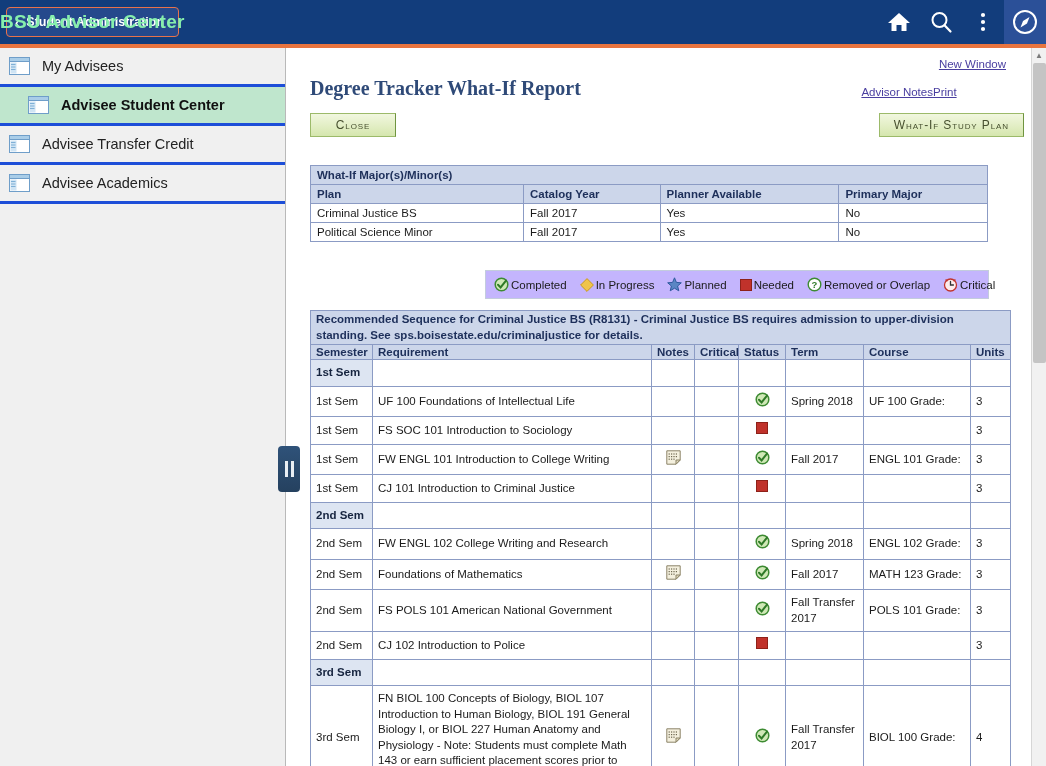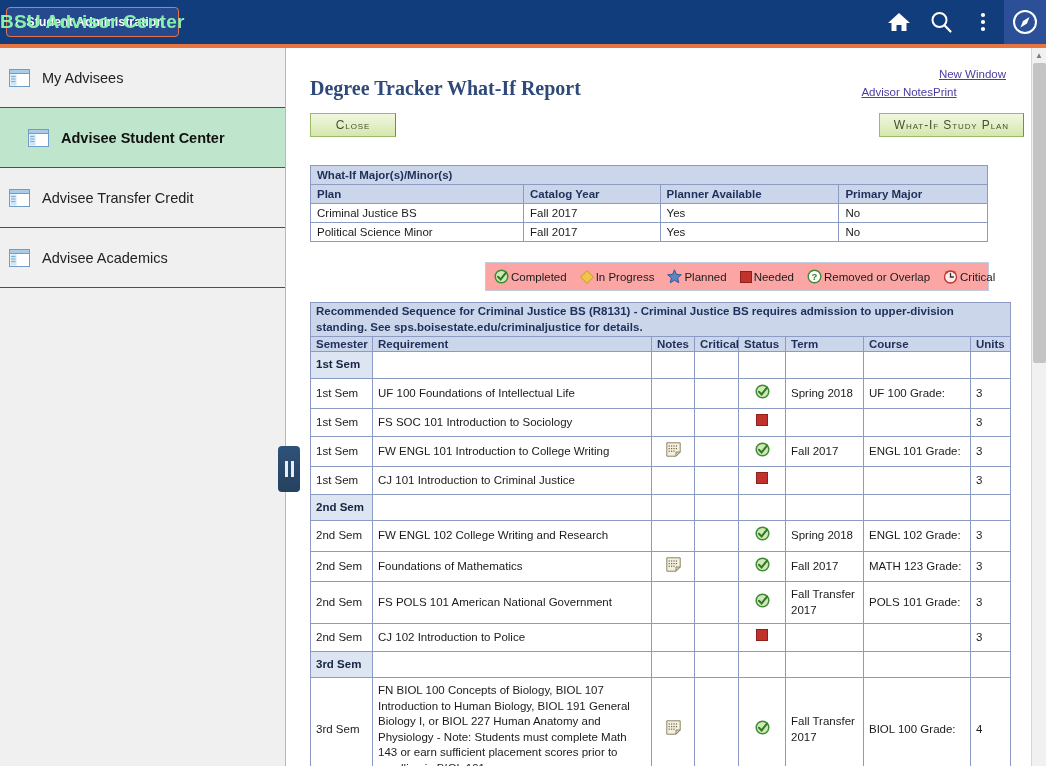--- a/index.html
+++ b/index.html
@@ -79,26 +79,26 @@
 
   
   .sidebar {
     width: 286px;
     flex: 0 0 286px;
     background: #f0f0f0;
     border-right: 1px solid #b9b9b9;
     overflow: hidden;
   }
   .side-item {
-    height: 60px;
+    height: 39px;
     display: flex;
     align-items: center;
     gap: 12px;
     padding-left: 9px;
-    border-bottom: 1px solid #1d4ed8;
+    border-bottom: 3px solid #1d4ed8;
     font-size: 14.5px;
     color: #222222;
     cursor: pointer;
   }
   .side-item.selected {
     background: #bfe6cd;
     font-weight: bold;
     color: #111111;
     padding-left: 28px;
   }
@@ -126,21 +126,21 @@
   .main {
     flex: 1 1 auto;
     position: relative;
     background: #ffffff;
     overflow: hidden;
   }
   .main-inner { padding: 0 22px 0 24px; position: relative; }
 
   .newwin-row {
     text-align: right;
-    padding: 16px 18px 0 0;
+    padding: 6px 18px 0 0;
     height: 20px;
   }
   a.link {
     color: #4a3fa0;
     font-size: 11.5px;
     text-decoration: underline;
     cursor: pointer;
   }
 
   .page-title {
@@ -217,24 +217,24 @@
   }
   .wi-table td {
     padding: 3px 6px;
     border: 1px solid #8b9bc4;
     color: #1b1b1b;
     background: #ffffff;
   }
 
   
   .legend {
-    margin: 20px 0 0 175px;
+    margin: 28px 0 0 175px;
     width: 504px;
     border: 1px solid #c3ccdd;
-    background: #fca5a5;
+    background: #c4b5fd;
     padding: 6px 8px;
     display: flex;
     align-items: center;
     gap: 13px;
     font-size: 11.5px;
     color: #1b1b1b;
   }
   .lg { display: inline-flex; align-items: center; gap: 2px; white-space: nowrap; }
 
   

